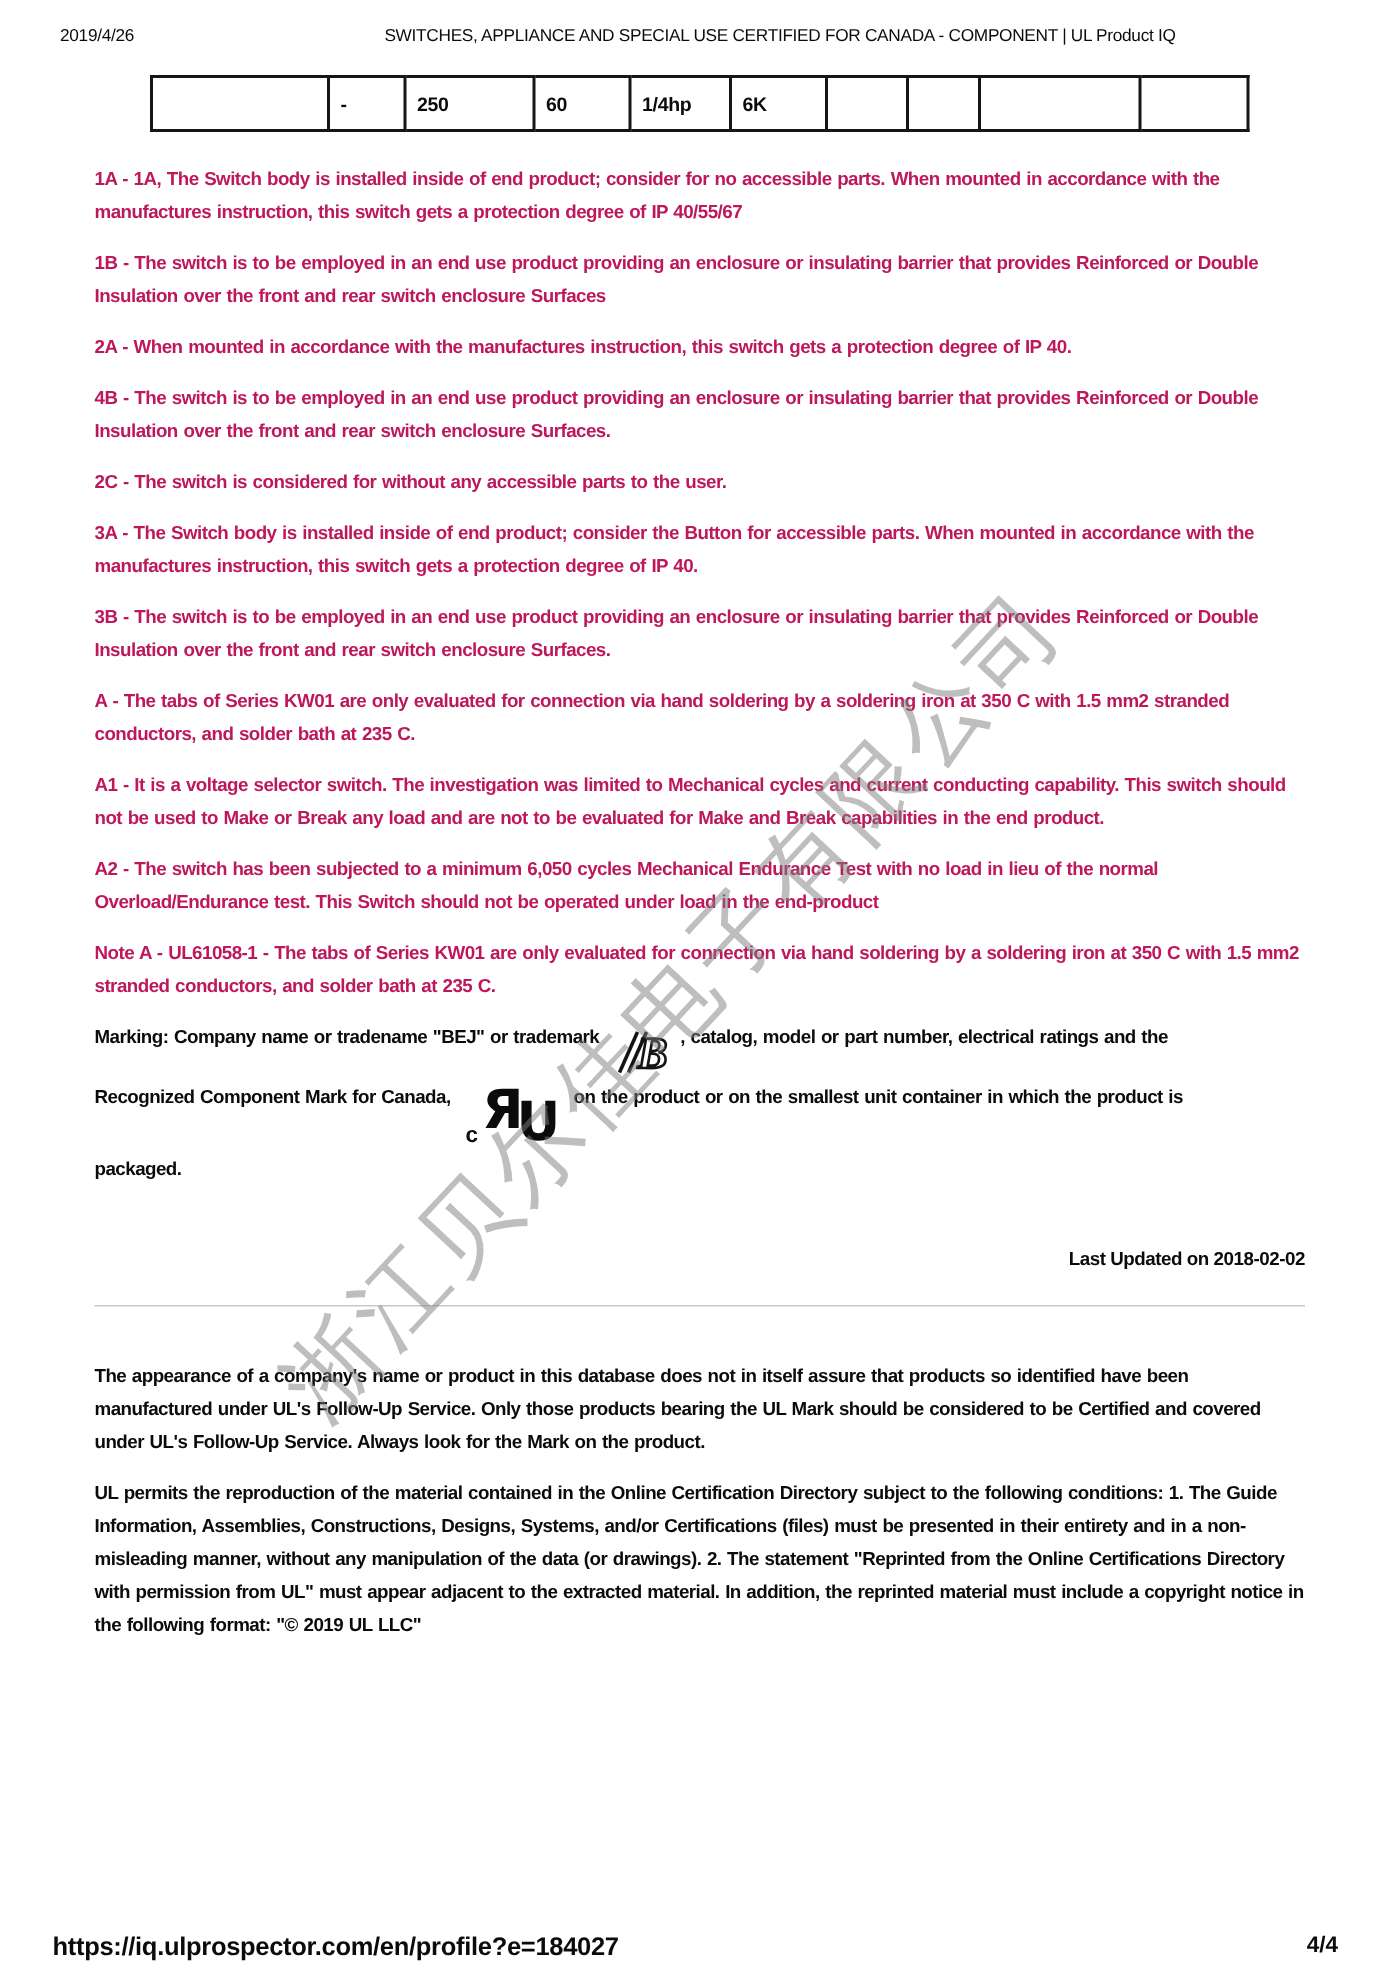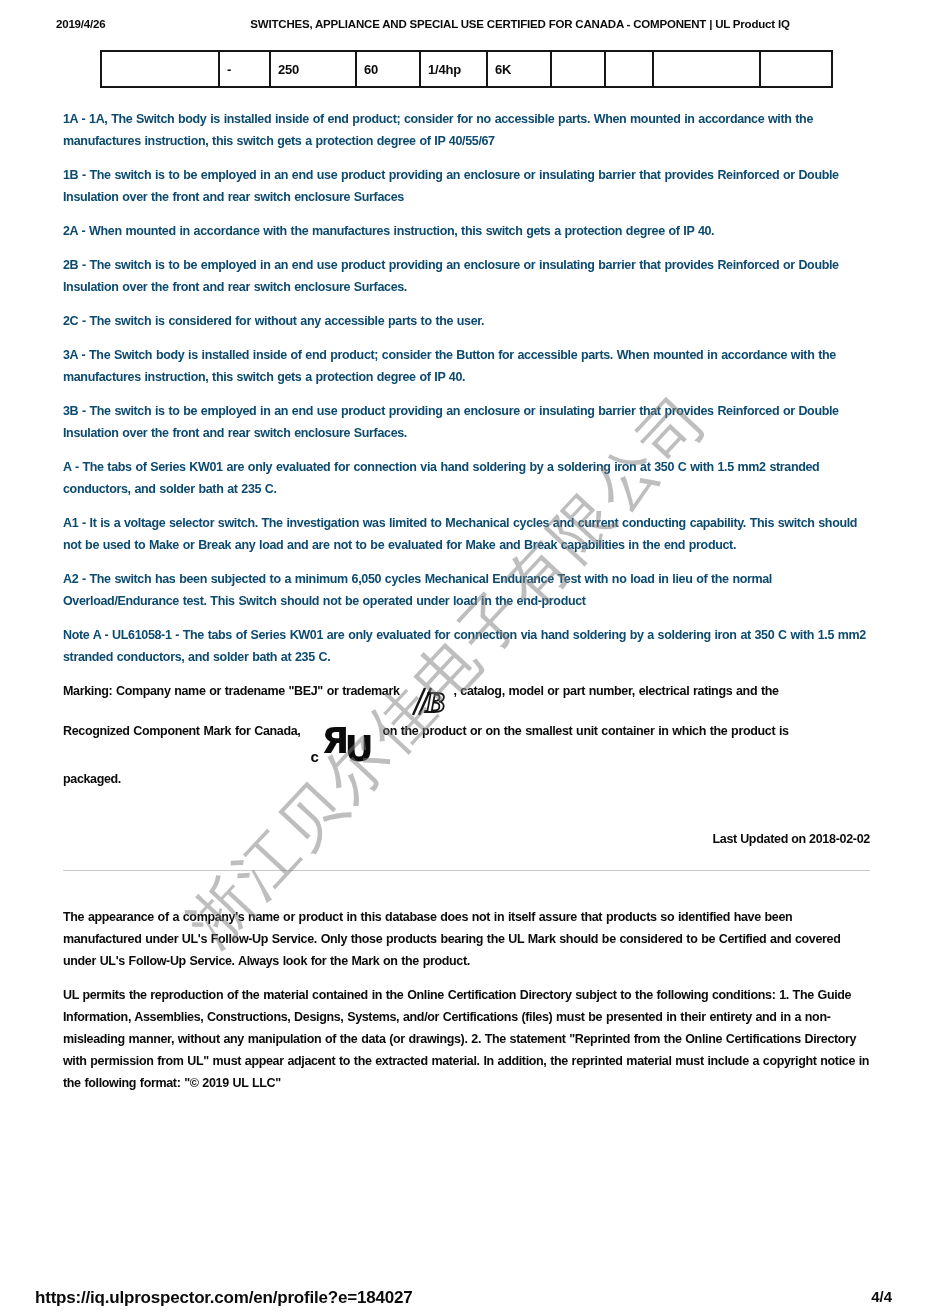--- a/index.html
+++ b/index.html
@@ -9,27 +9,27 @@
     background:#ffffff;
     font-family:"Liberation Sans", sans-serif;
     color:#0b0b0b;
     position:relative;
     overflow:hidden;
   }
   .page { position:absolute; inset:0; }
 
   
   .hdr-date {
-    position:absolute; top:18px; left:56px;
-    font-size:11.5px; font-weight:700; letter-spacing:-0.2px;text-align:center;
+    position:absolute; top:18px; left:40px;
+    font-size:11.5px; font-weight:400; letter-spacing:-0.2px;text-align:center;
   }
   .hdr-title {
     position:absolute; top:18px; left:110px; right:0;
     text-align:center;
-    font-size:11.5px; font-weight:700; letter-spacing:-0.2px;
+    font-size:11.5px; font-weight:400; letter-spacing:-0.2px;
   }
 
   
   table.spec {
     position:absolute; top:50px; left:100px;
     border-collapse:collapse;
     table-layout:fixed;
     height:38px;
   }
   table.spec td {
@@ -43,21 +43,21 @@
 
   
   .content {
     position:absolute; top:108px; left:63px; width:807px;
   }
   .content p.note {
     margin:0 0 12px 0;
     font-size:12.5px; font-weight:700;
     letter-spacing:-0.35px; word-spacing:0.6px;
     line-height:22px;
-    color:#0c4a6e;
+    color:#be185d;
   }
 
   
   .marking { margin-top:16px; font-size:12.5px; font-weight:700; letter-spacing:-0.35px; word-spacing:0.6px; }
   .m-line { display:flex; align-items:flex-start; height:40px; white-space:nowrap; }
   .m-line .txt { display:inline-block; }
   .tm-logo { display:inline-block; margin:0 6px; }
   .cul-logo {
     display:inline-block; position:relative;
     width:66px; height:44px; margin:0 8px;
@@ -153,21 +153,21 @@
       <td></td>
       <td></td>
     </tr>
   </tbody>
     </table>
 
   <div class="content">
     <p class="note">1A - 1A, The Switch body is installed inside of end product; consider for no accessible parts. When mounted in accordance with the manufactures instruction, this switch gets a protection degree of IP 40/55/67</p>
     <p class="note">1B - The switch is to be employed in an end use product providing an enclosure or insulating barrier that provides Reinforced or Double Insulation over the front and rear switch enclosure Surfaces</p>
     <p class="note">2A - When mounted in accordance with the manufactures instruction, this switch gets a protection degree of IP 40.</p>
-    <p class="note">2B - The switch is to be employed in an end use product providing an enclosure or insulating barrier that provides Reinforced or Double Insulation over the front and rear switch enclosure Surfaces.</p>
+    <p class="note">4B - The switch is to be employed in an end use product providing an enclosure or insulating barrier that provides Reinforced or Double Insulation over the front and rear switch enclosure Surfaces.</p>
     <p class="note">2C - The switch is considered for without any accessible parts to the user.</p>
     <p class="note">3A - The Switch body is installed inside of end product; consider the Button for accessible parts. When mounted in accordance with the manufactures instruction, this switch gets a protection degree of IP 40.</p>
     <p class="note">3B - The switch is to be employed in an end use product providing an enclosure or insulating barrier that provides Reinforced or Double Insulation over the front and rear switch enclosure Surfaces.</p>
     <p class="note">A - The tabs of Series KW01 are only evaluated for connection via hand soldering by a soldering iron at 350 C with 1.5 mm2 stranded conductors, and solder bath at 235 C.</p>
     <p class="note">A1 - It is a voltage selector switch. The investigation was limited to Mechanical cycles and current conducting capability. This switch should not be used to Make or Break any load and are not to be evaluated for Make and Break capabilities in the end product.</p>
     <p class="note">A2 - The switch has been subjected to a minimum 6,050 cycles Mechanical Endurance Test with no load in lieu of the normal Overload/Endurance test. This Switch should not be operated under load in the end-product</p>
     <p class="note">Note A - UL61058-1 - The tabs of Series KW01 are only evaluated for connection via hand soldering by a soldering iron at 350 C with 1.5 mm2 stranded conductors, and solder bath at 235 C.</p>
 
     <div class="marking">
       <div class="m-line">

